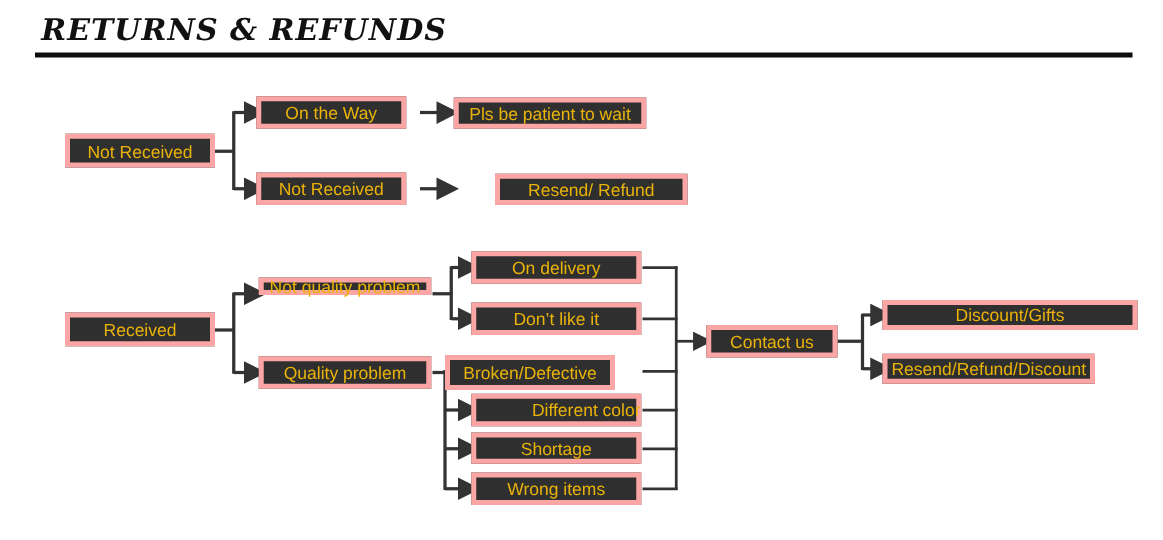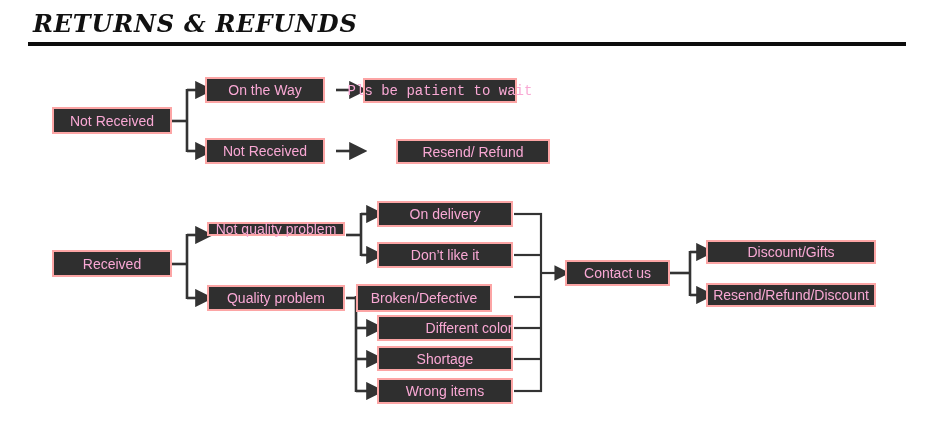--- a/index.html
+++ b/index.html
@@ -34,46 +34,46 @@
   }
   .connectors {
     position: absolute;
     left: 0; top: 0;
     width: 930px;
     height: 432px;
   }
   .node {
     position: absolute;
     background: #2f2f2f;
-    border: 2px solid #fca5a5;
-    color: #f9a8d4;
+    border: 4px solid #fca5a5;
+    color: #eab308;
     display: flex;
     align-items: center;
     justify-content: center;
     font-size: 14px;
     line-height: 1;
     white-space: nowrap;
   }
   
   #n-not-received-main   { left: 52px;  top: 107px; width: 120px; height: 27px; }
   #n-on-the-way          { left: 205px; top: 77px;  width: 120px; height: 26px; }
-  #n-pls-be-patient      { left: 363px; top: 78px;  width: 154px; height: 25px; font-family: Liberation Mono, monospace; }
+  #n-pls-be-patient      { left: 363px; top: 78px;  width: 154px; height: 25px; }
   #n-not-received-sub    { left: 205px; top: 138px; width: 120px; height: 26px; }
   #n-resend-refund       { left: 363px; top: 139px; width: 154px; height: 25px; margin-left: 33px; }
   #n-received            { left: 52px;  top: 250px; width: 120px; height: 27px; }
   #n-not-quality-problem { left: 207px; top: 222px; width: 138px; height: 14px; }
   #n-quality-problem     { left: 207px; top: 285px; width: 138px; height: 26px; }
   #n-on-delivery         { left: 377px; top: 201px; width: 136px; height: 26px; }
   #n-dont-like-it        { left: 377px; top: 242px; width: 136px; height: 26px; }
   #n-broken-defective    { left: 356px; top: 284px; width: 136px; height: 28px; }
   #n-different-color     { left: 377px; top: 315px; width: 136px; height: 26px; padding-left: 48px; }
   #n-shortage            { left: 377px; top: 346px; width: 136px; height: 25px; }
   #n-wrong-items         { left: 377px; top: 378px; width: 136px; height: 26px; }
   #n-contact-us          { left: 565px; top: 260px; width: 105px; height: 26px; }
-  #n-discount-gifts      { left: 706px; top: 240px; width: 170px; height: 24px; }
+  #n-discount-gifts      { left: 706px; top: 240px; width: 204px; height: 24px; }
   #n-resend-refund-discount { left: 706px; top: 283px; width: 170px; height: 24px; }
 </style>
 </head>
 <body>
 
 <div class="canvas">
 
   <div class="page-title">RETURNS &amp; REFUNDS</div>
   <div class="title-rule"></div>
 

